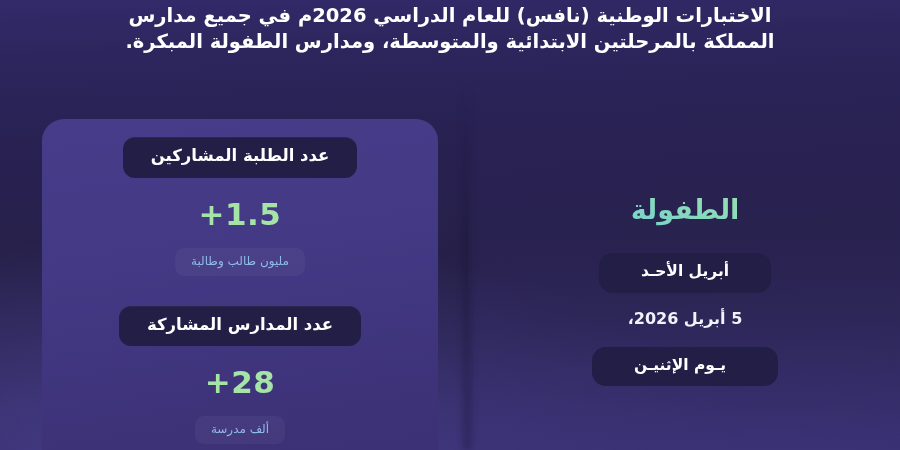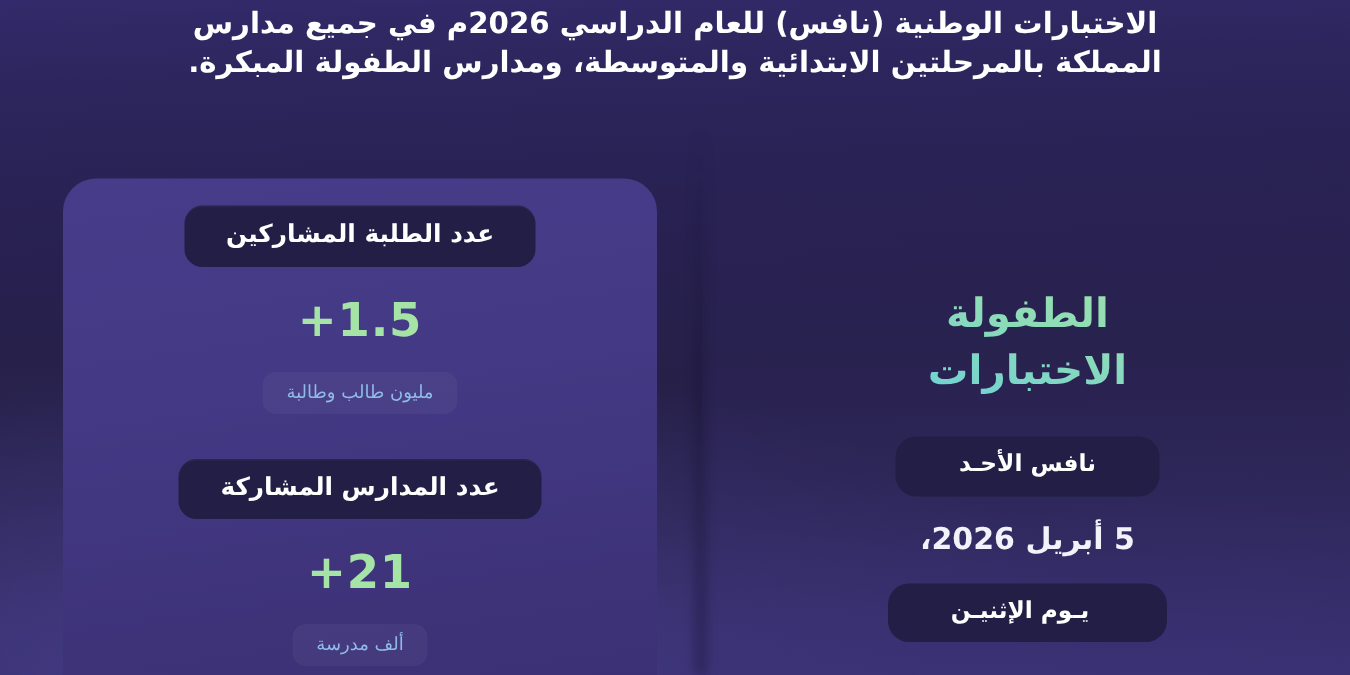--- a/index.html
+++ b/index.html
@@ -157,21 +157,21 @@
     font-weight: 700;
     line-height: 1;
     padding: 11px 42px 13px 42px;
     border-radius: 14px;
     white-space: nowrap;
   }
 
   .date-text {
     margin-top: 18px;
     color: #f2f2fa;
-    font-size: 20px;
+    font-size: 16px;
     font-weight: 600;
     line-height: 1;
     white-space: nowrap;
   }
 
   .date-item.clipped { margin-top: 20px; }
   .date-item.clipped .date-pill {
     padding-right: 52px;
   }
 </style>
@@ -191,35 +191,34 @@
   <div class="stats-card">
 
     <div class="stat-block">
       <div class="stat-pill">عدد الطلبة المشاركين</div>
       <div class="stat-number">+1.5</div>
       <div class="stat-sub">مليون طالب وطالبة</div>
     </div>
 
     <div class="stat-block second">
       <div class="stat-pill">عدد المدارس المشاركة</div>
-      <div class="stat-number">+21</div>
+      <div class="stat-number">+28</div>
       <div class="stat-sub">ألف مدرسة</div>
     </div>
 
   </div>
 
   <div class="dates-panel">
 
     <div class="dates-title">
       <span class="t1">الطفولة</span>
-      <span class="t2">الاختبارات</span>
     </div>
 
     <div class="date-item">
-      <div class="date-pill">نافس الأحـد</div>
+      <div class="date-pill">أبريل الأحـد</div>
       <div class="date-text">5 أبريل 2026،</div>
     </div>
 
     <div class="date-item clipped">
       <div class="date-pill">يـوم الإثنيـن</div>
     </div>
 
   </div>
 
 </div>

